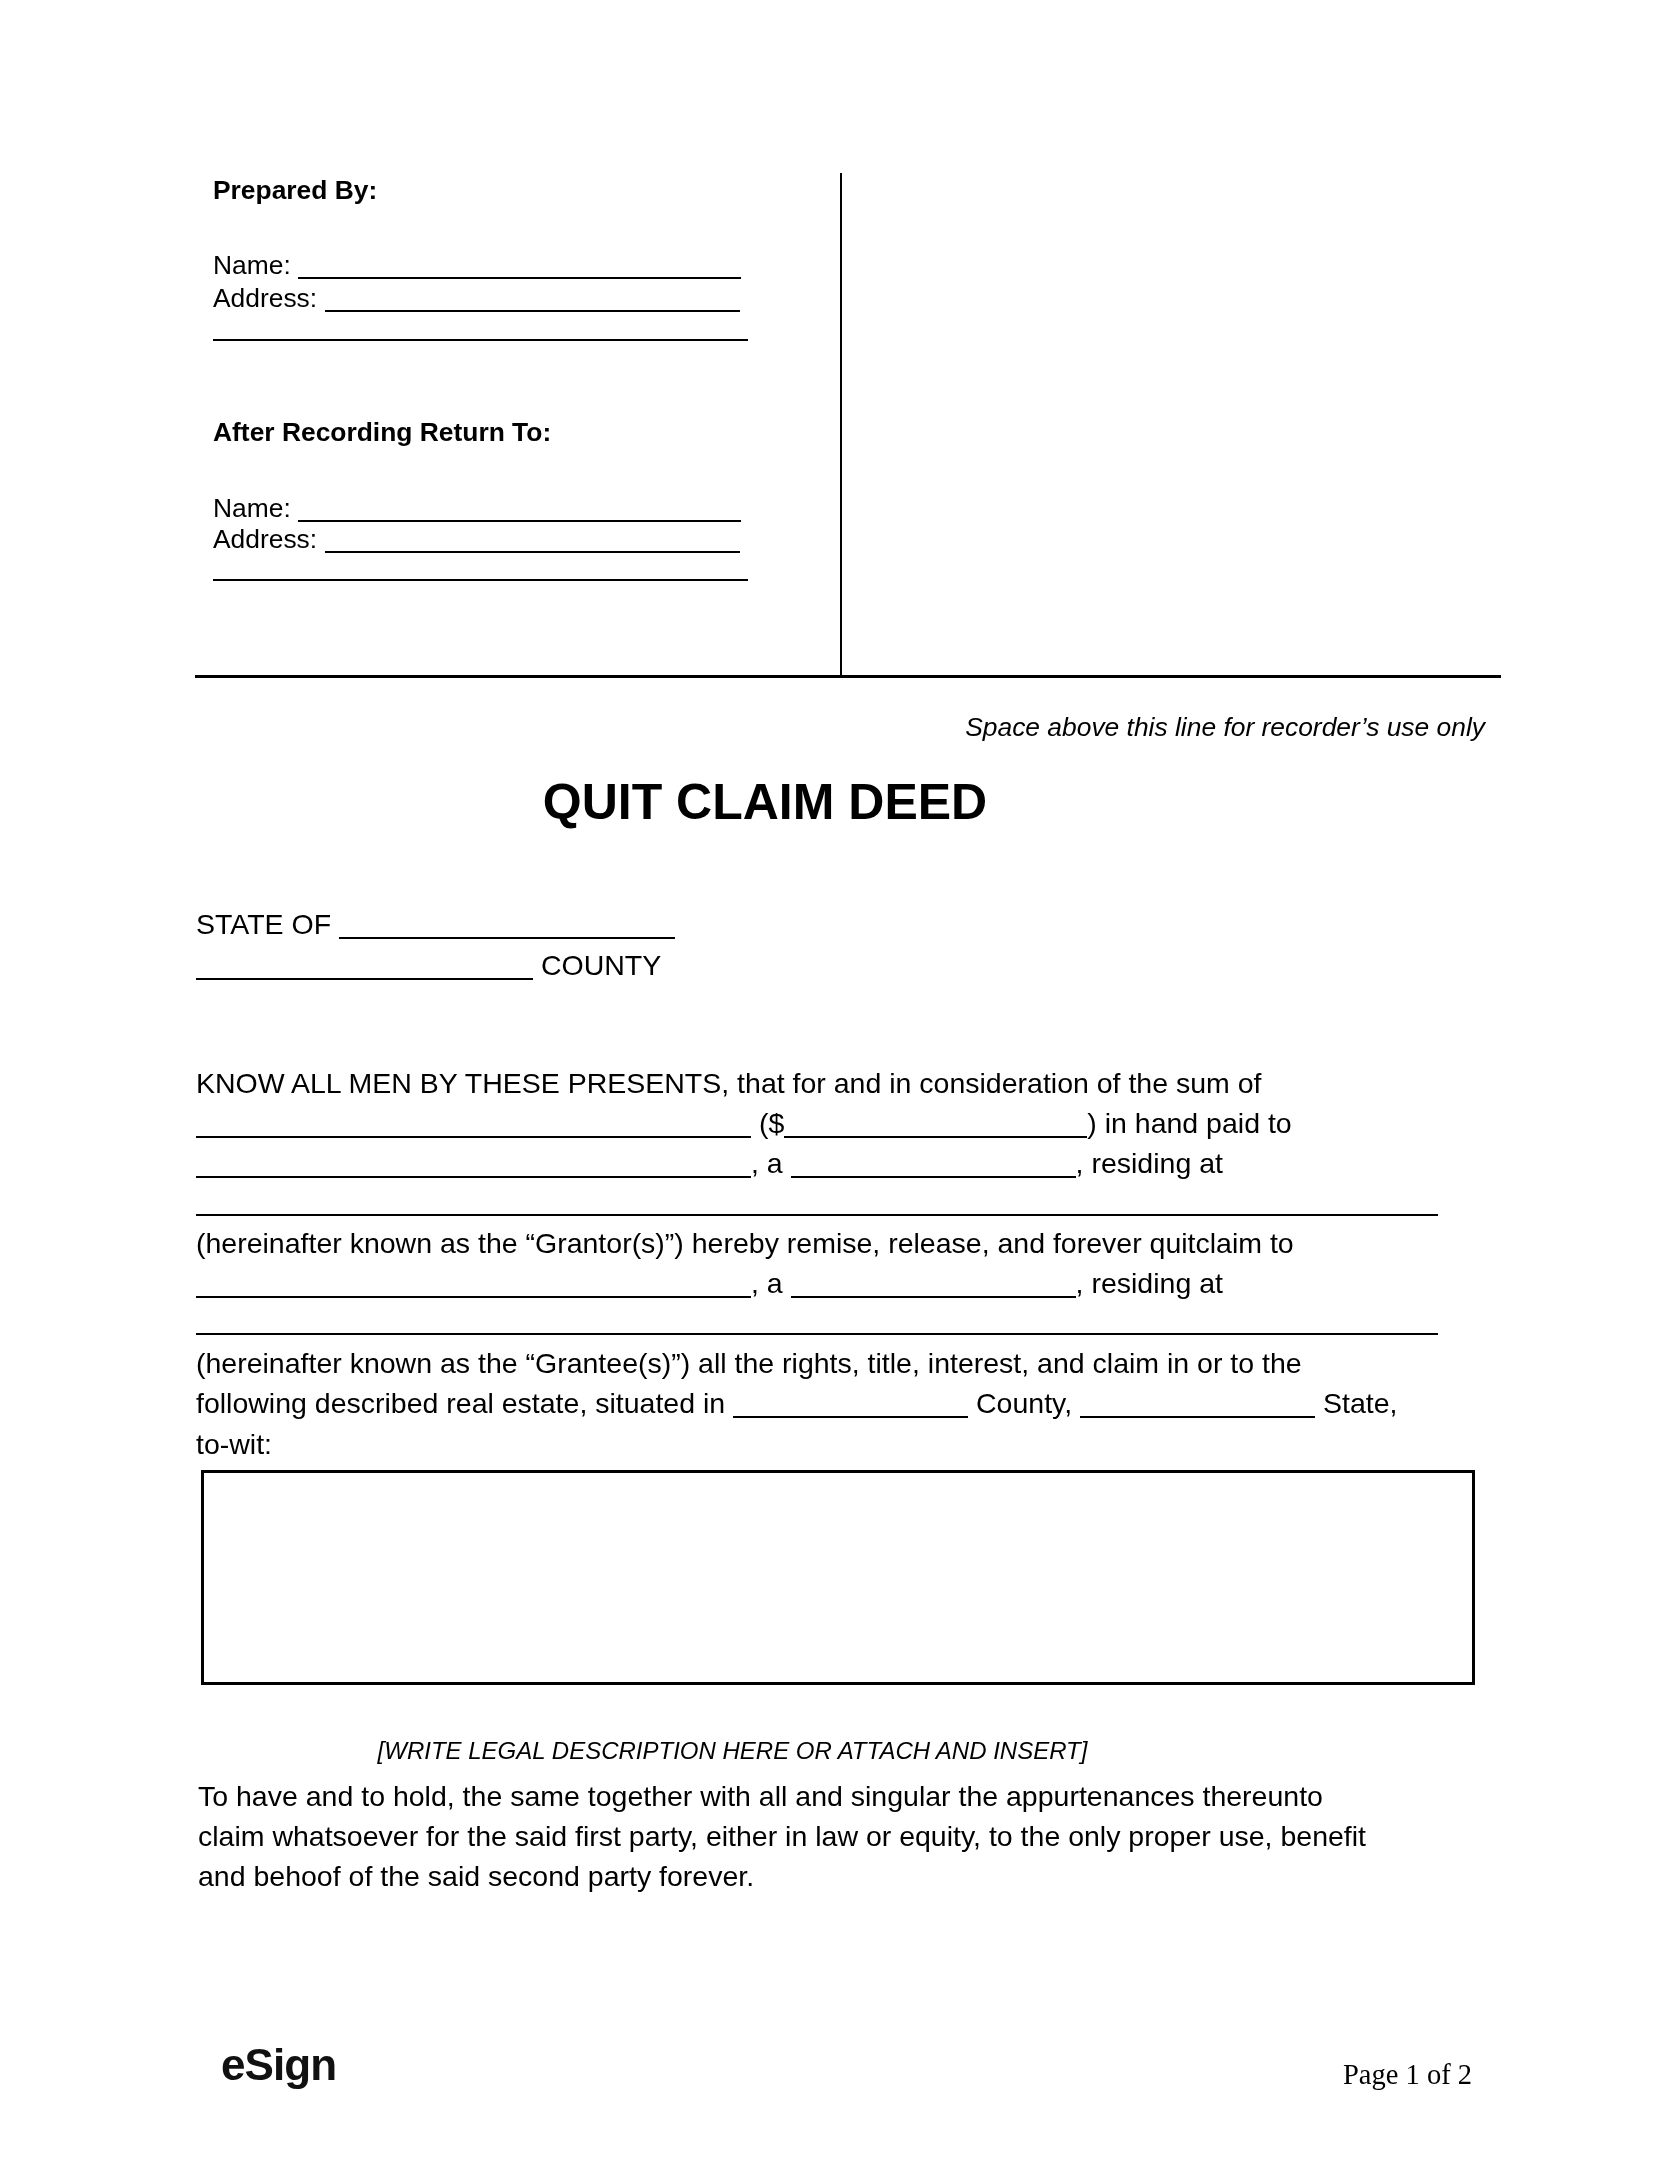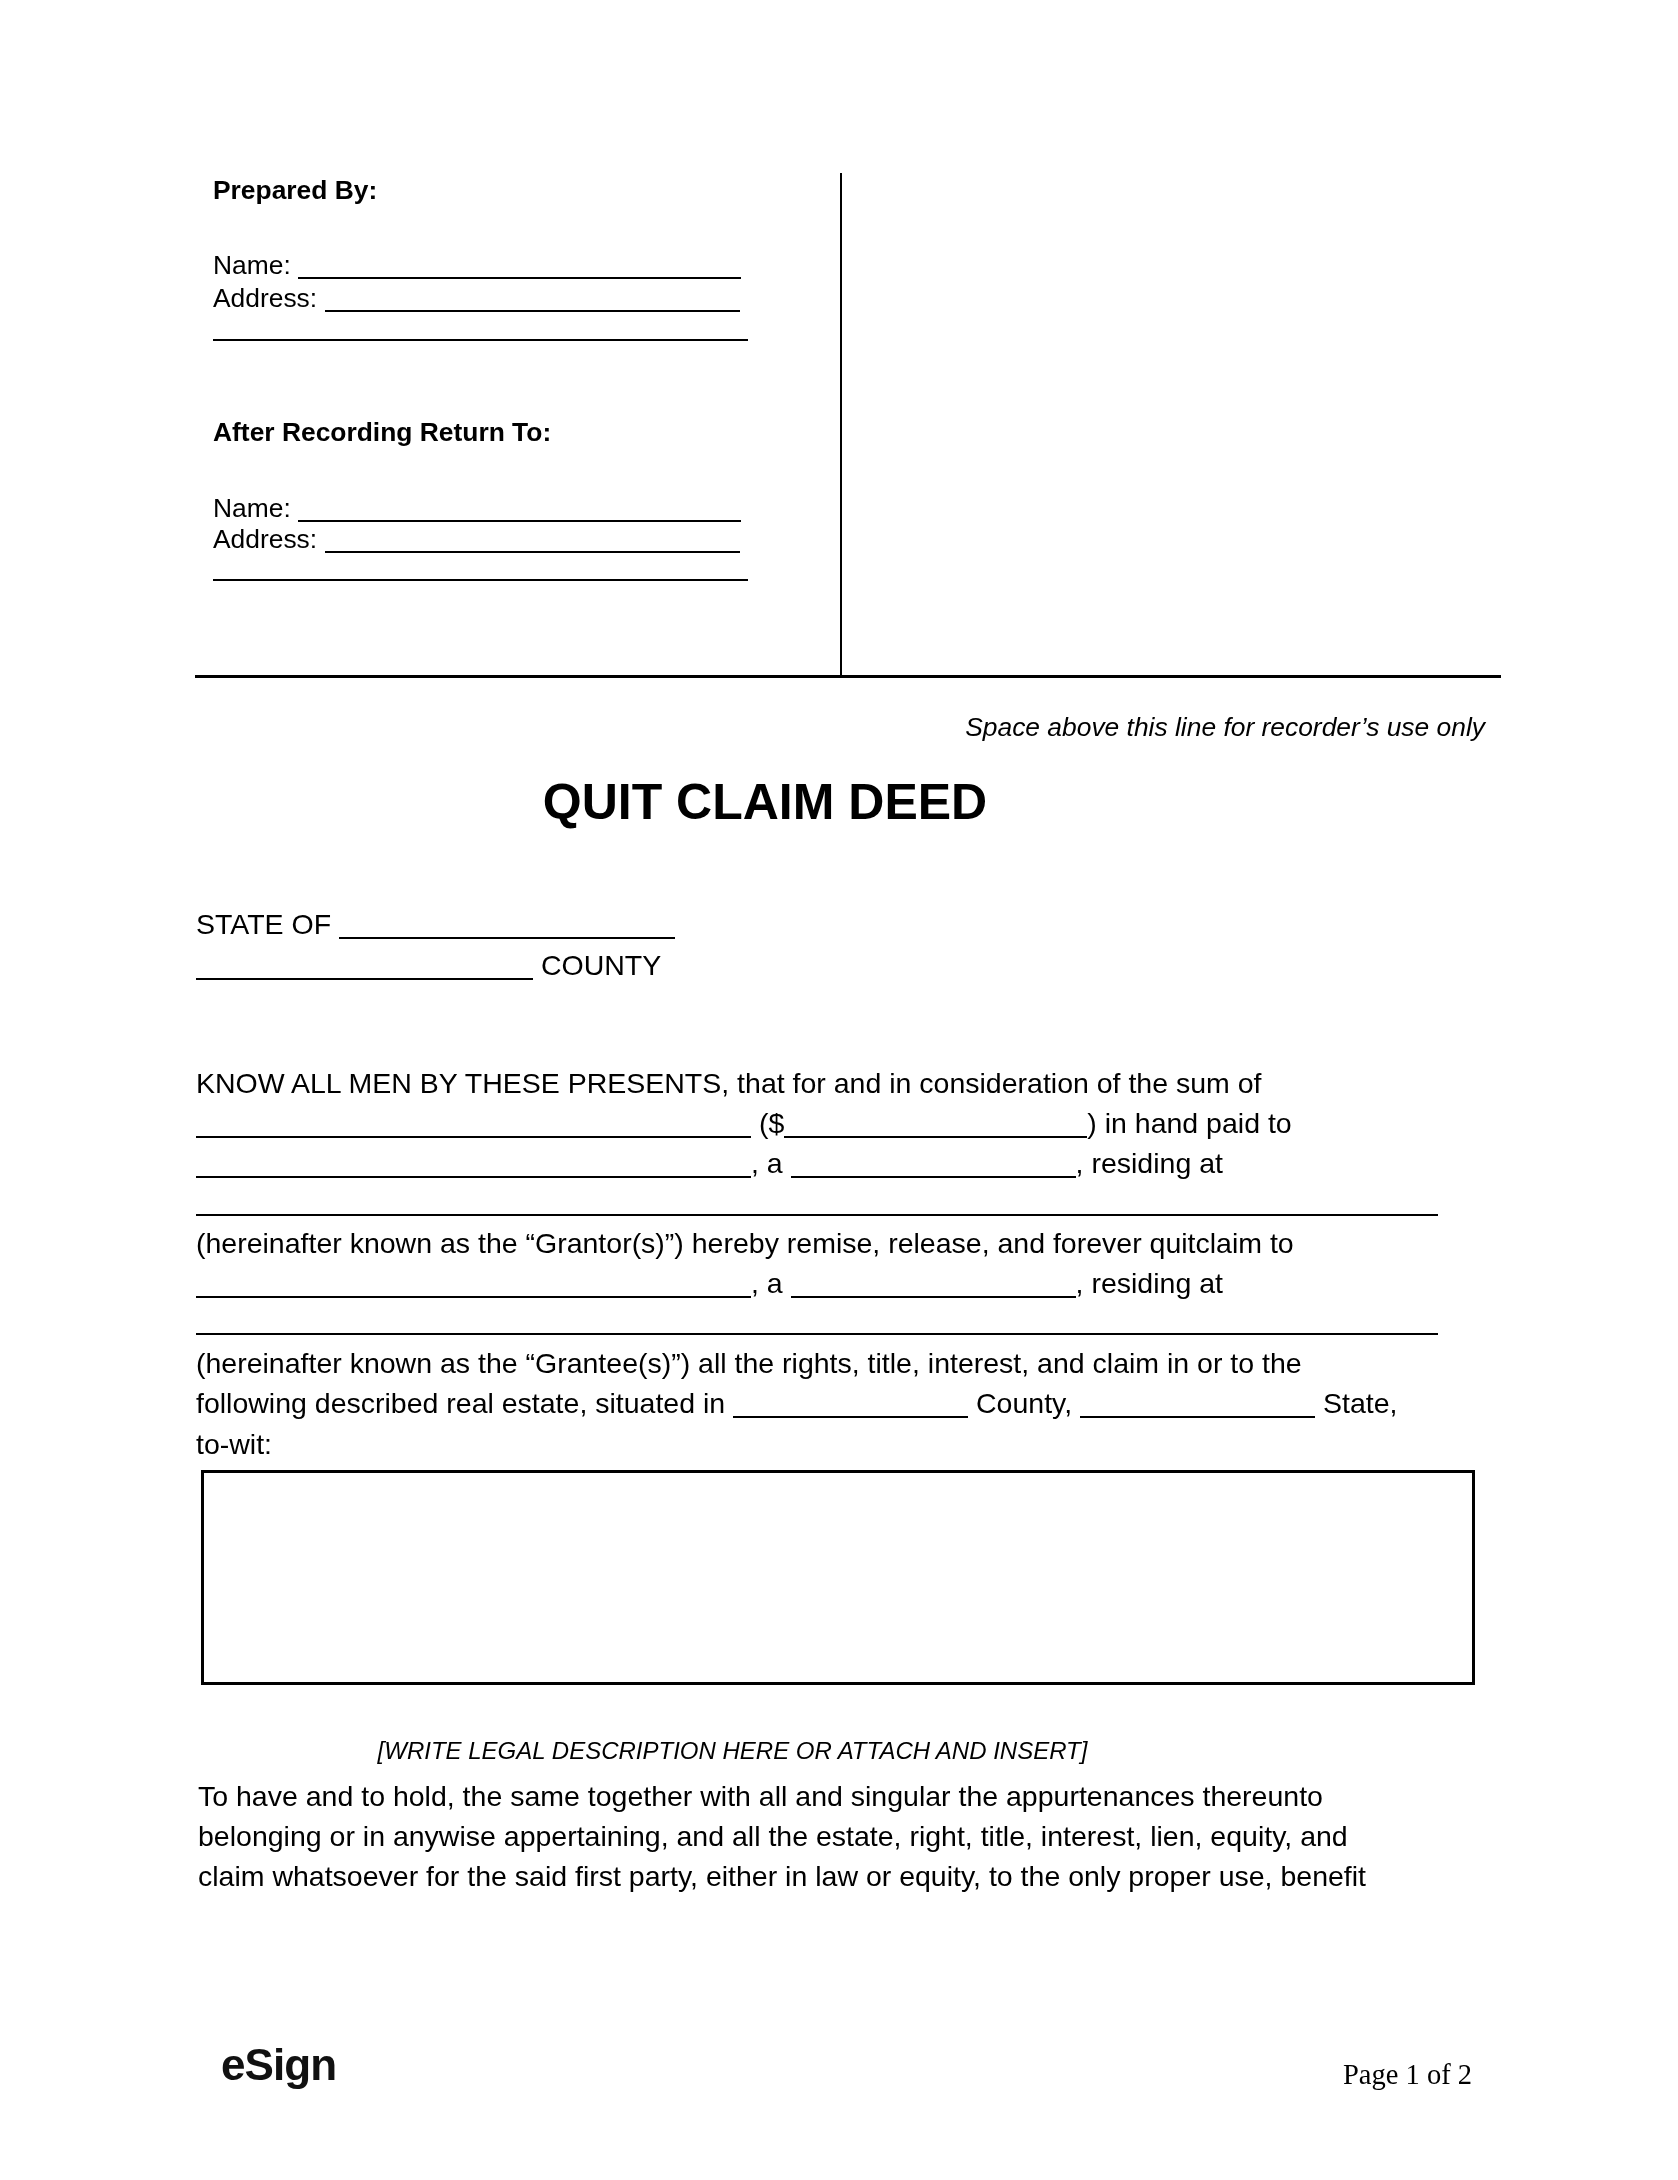--- a/index.html
+++ b/index.html
@@ -83,19 +83,19 @@
   <span class="field" style="width:235px;"></span>
   <span>State,</span>
 </div>
 <div class="row" style="top:1430px;">to-wit:</div>
 
 <div class="abs" style="left:201px; top:1470px; width:1268px; height:209px; border:3.4px solid #000; white-space:normal;"></div>
 <div class="abs ital" style="left:0; width:1465px; text-align:center; top:1707px; font-size:24px; line-height:1;">[WRITE LEGAL DESCRIPTION HERE OR ATTACH AND INSERT]</div>
 
 <div class="para" style="top:1776px;">
   <span class="ln">To have and to hold, the same together with all and singular the appurtenances thereunto</span>
-  <span class="ln">belonging or in anywise appertaining, and all the estate, right, title, interest, lien, equity, and</span>
   <span class="ln">claim whatsoever for the said first party, either in law or equity, to the only proper use, benefit</span>
+  <span class="ln">and behoof of the said second party forever.</span>
 </div>
 
 <div class="abs bold" style="left:221px; top:2043px; font-size:44px; line-height:1; color:#111; letter-spacing:-0.9px;">eSign</div>
 <div class="abs" style="right:207px; top:2061px; font-size:28.5px; line-height:1;font-family:Liberation Serif, serif;">Page 1 of 2</div>
 
 
 </body></html>

